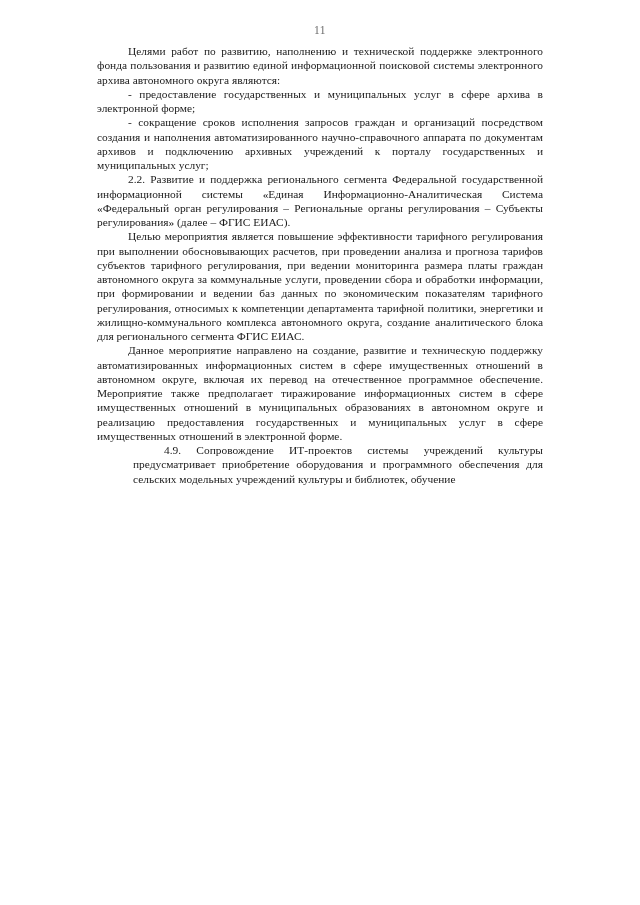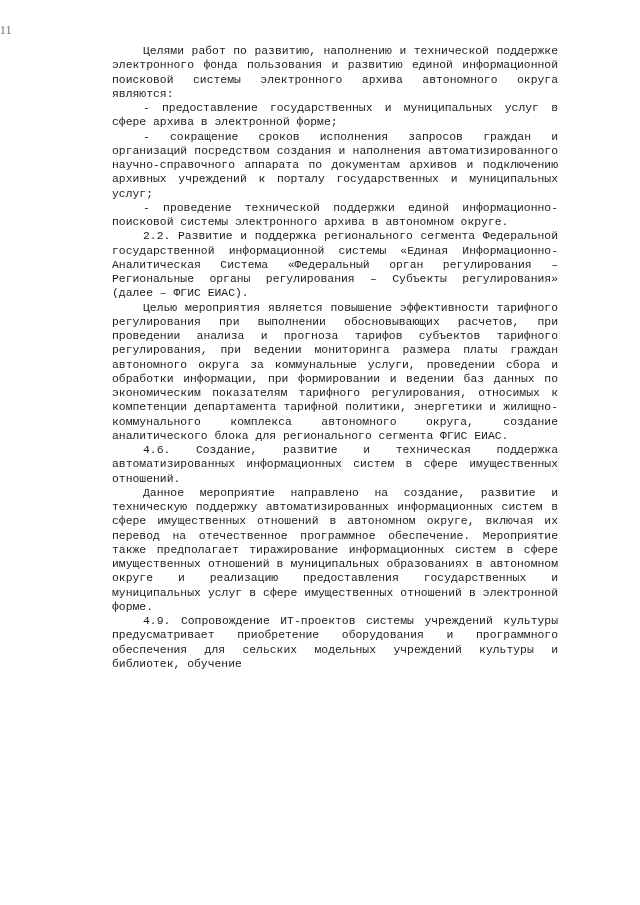--- a/index.html
+++ b/index.html
@@ -18,65 +18,63 @@
     position: relative;
     width: 640px;
     height: 905px;
     background: #ffffff;
   }
   .page-number {
     position: absolute;
     top: 24px;
     left: 0;
     width: 640px;
-    text-align: left;
+    text-align: center;
     font-size: 11.5px;
     color: #6a6a6a;
     letter-spacing: 0.5px;
   }
   .body-text {
     position: absolute;
     top: 44px;
-    left: 112px;
+    left: 97px;
     width: 446px;
-    font-family: Liberation Mono, monospace;
   }
   .para {
     margin: 0;
     text-align: justify;
     text-justify: inter-word;
     font-size: 11.4px;
     line-height: 14.25px;
     color: #1f1f1f;
     text-indent: 31px;
     -webkit-font-smoothing: none;
   }
   .para:last-child {
     text-align: left;
+    margin-left: 36px;
   }
   .para.justify-all {
     text-align: justify;
   }
   
   .body-text, .page-number {
     filter: contrast(1.04);
   }
 </style>
 </head>
 <body>
 
 <div class="page">
 
   <div class="page-number">11</div>
 
   <div class="body-text">
     <p class="para">Целями работ по развитию, наполнению и технической поддержке электронного фонда пользования и развитию единой информационной поисковой системы электронного архива автономного округа являются:</p>
     <p class="para">- предоставление государственных и муниципальных услуг в сфере архива в электронной форме;</p>
     <p class="para">- сокращение сроков исполнения запросов граждан и организаций посредством создания и наполнения автоматизированного научно-справочного аппарата по документам архивов и подключению архивных учреждений к порталу государственных и муниципальных услуг;</p>
-    <p class="para">- проведение технической поддержки единой информационно-поисковой системы электронного архива в автономном округе.</p>
     <p class="para">2.2. Развитие и поддержка регионального сегмента Федеральной государственной информационной системы «Единая Информационно-Аналитическая Система «Федеральный орган регулирования – Региональные органы регулирования – Субъекты регулирования» (далее – ФГИС ЕИАС).</p>
     <p class="para">Целью мероприятия является повышение эффективности тарифного регулирования при выполнении обосновывающих расчетов, при проведении анализа и прогноза тарифов субъектов тарифного регулирования, при ведении мониторинга размера платы граждан автономного округа за коммунальные услуги, проведении сбора и обработки информации, при формировании и ведении баз данных по экономическим показателям тарифного регулирования, относимых к компетенции департамента тарифной политики, энергетики и жилищно-коммунального комплекса автономного округа, создание аналитического блока для регионального сегмента ФГИС ЕИАС.</p>
-    <p class="para">4.6. Создание, развитие и техническая поддержка автоматизированных информационных систем в сфере имущественных отношений.</p>
     <p class="para">Данное мероприятие направлено на создание, развитие и техническую поддержку автоматизированных информационных систем в сфере имущественных отношений в автономном округе, включая их перевод на отечественное программное обеспечение. Мероприятие также предполагает тиражирование информационных систем в сфере имущественных отношений в муниципальных образованиях в автономном округе и реализацию предоставления государственных и муниципальных услуг в сфере имущественных отношений в электронной форме.</p>
     <p class="para justify-all">4.9. Сопровождение ИТ-проектов системы учреждений культуры предусматривает приобретение оборудования и программного обеспечения для сельских модельных учреждений культуры и библиотек, обучение</p>
   </div>
 
 </div>
 
 </body></html>

